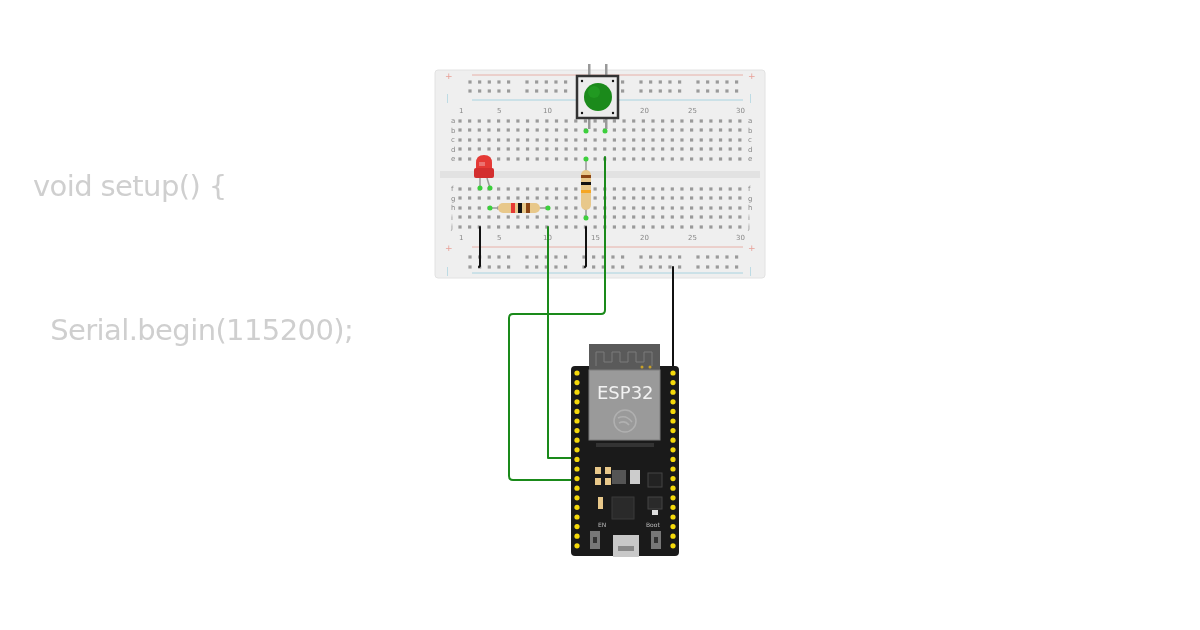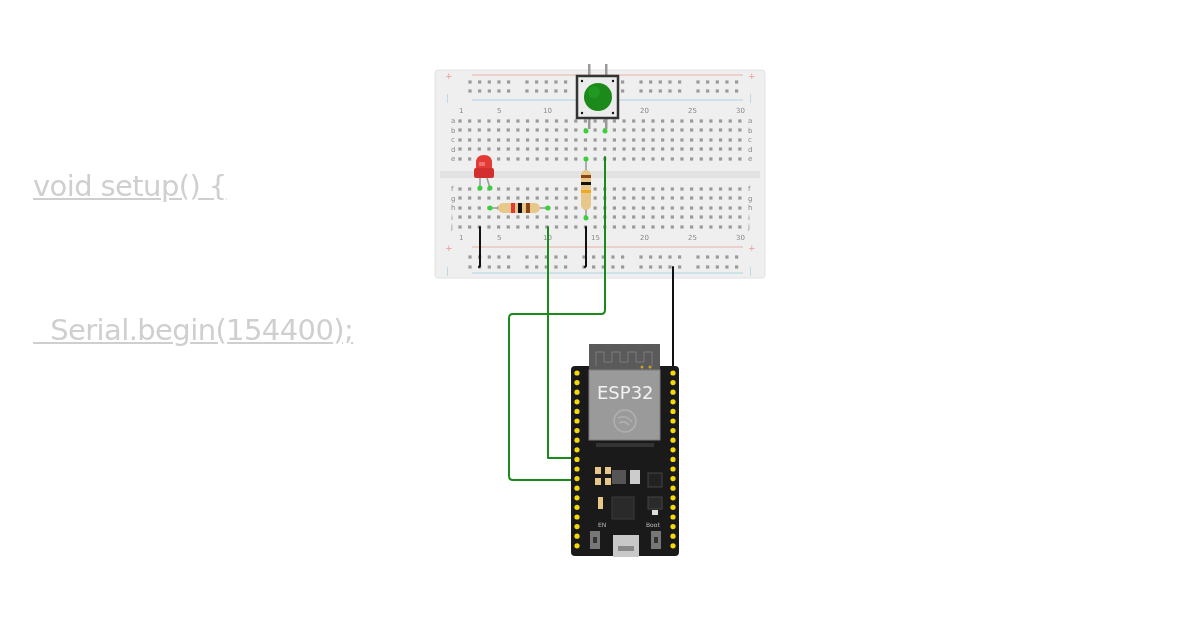--- a/index.html
+++ b/index.html
@@ -6,29 +6,29 @@
   body {
     width: 1200px; height: 630px; background: #ffffff; position: relative; overflow: hidden;
     font-family: "Liberation Sans", "DejaVu Sans", sans-serif;
   }
   .code {
     position: absolute; left: 33px; top: 66px;
     font-family: "DejaVu Sans", "Liberation Sans", sans-serif;
     font-size: 29px; line-height: 48px; color: #cfcfcf; white-space: pre;
     letter-spacing: -0.6px;
   }
-  .code .line { height: 48px; text-decoration: underline; }
+  .code .line { height: 48px; }
   .circuit { position: absolute; left: 0; top: 0; width: 1200px; height: 630px; }
 </style>
 </head>
 <body>
 
 <div class="code">
   <div class="line">void setup() {</div>
-  <div class="line">  Serial.begin(154400);</div>
+  <div class="line">  Serial.begin(115200);</div>
   <div class="line"></div>
   
   
   
   
   
   
   
 </div>
 

